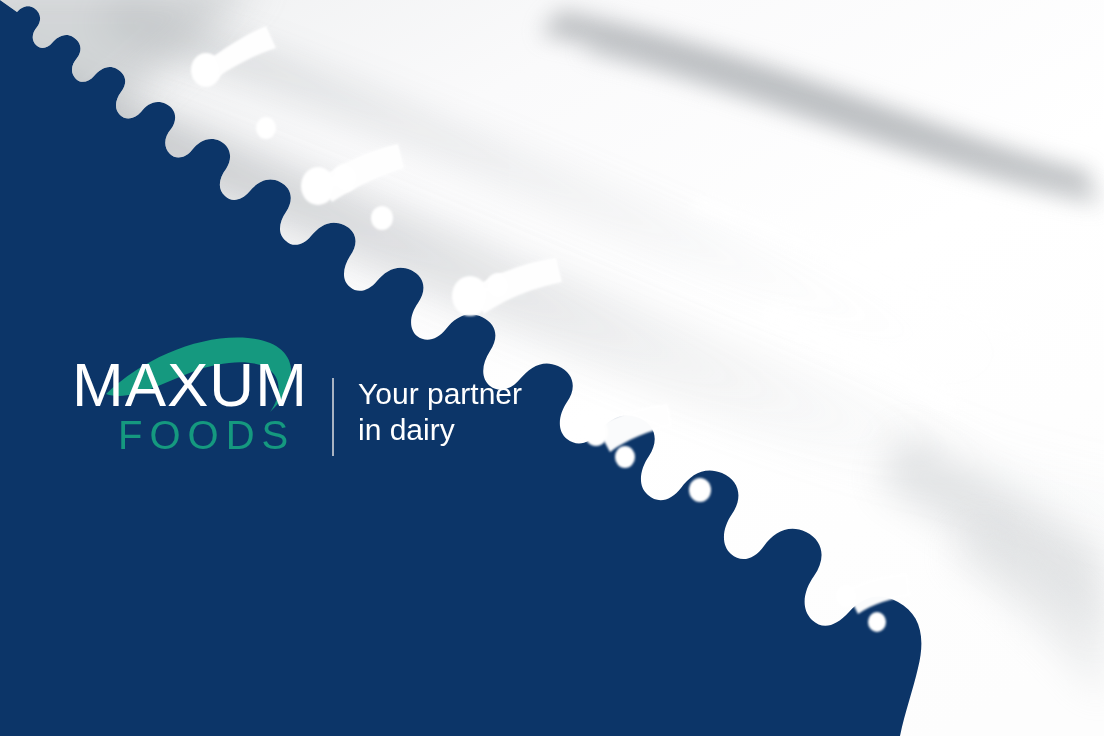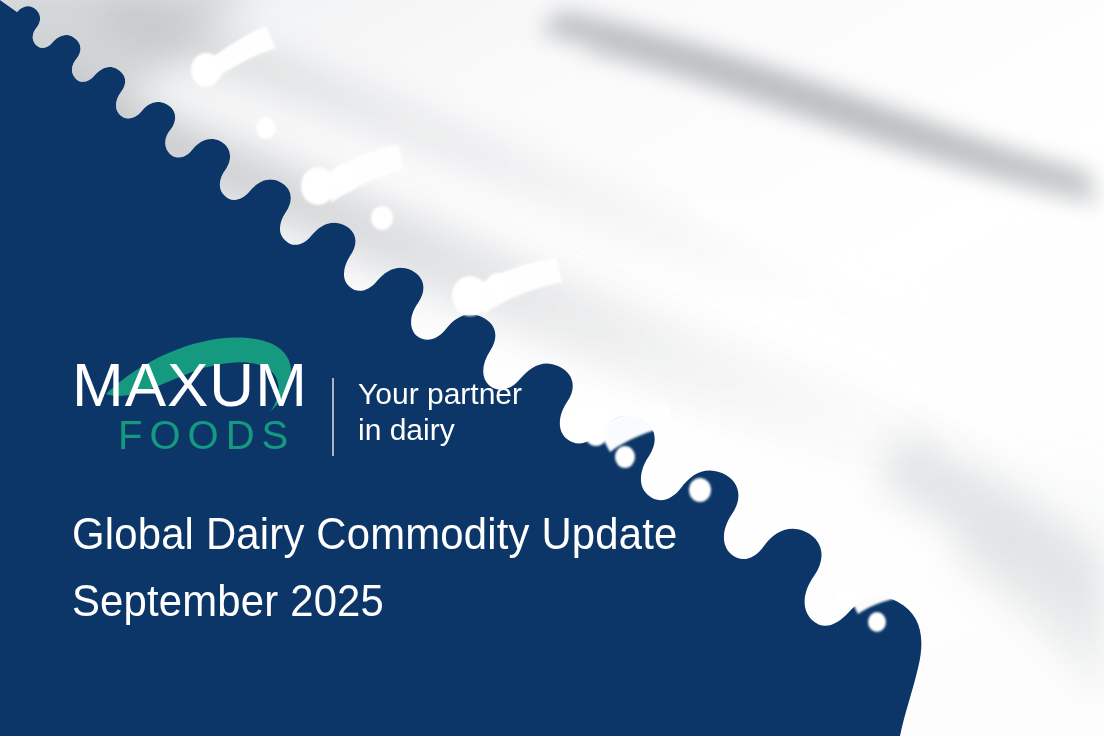--- a/index.html
+++ b/index.html
@@ -331,18 +331,14 @@
 
       <text class="foodsmark" x="46" y="113" font-size="40" fill="#15997F" letter-spacing="7">FOODS</text>
 
       <line x1="261" y1="42" x2="261" y2="120" stroke="#A9B3C2" stroke-width="2"></line>
 
       <text class="tagline-txt" x="286" y="68" font-size="30">Your partner</text>
       <text class="tagline-txt" x="286" y="104" font-size="30">in dairy</text>
     </svg>
   </div>
 
-  <div id="title-block">
-    <div class="tline">Global Dairy Commodity Update</div>
-    <div class="tline">September 2025</div>
-  </div>
 
 </div>
 
 </body></html>

